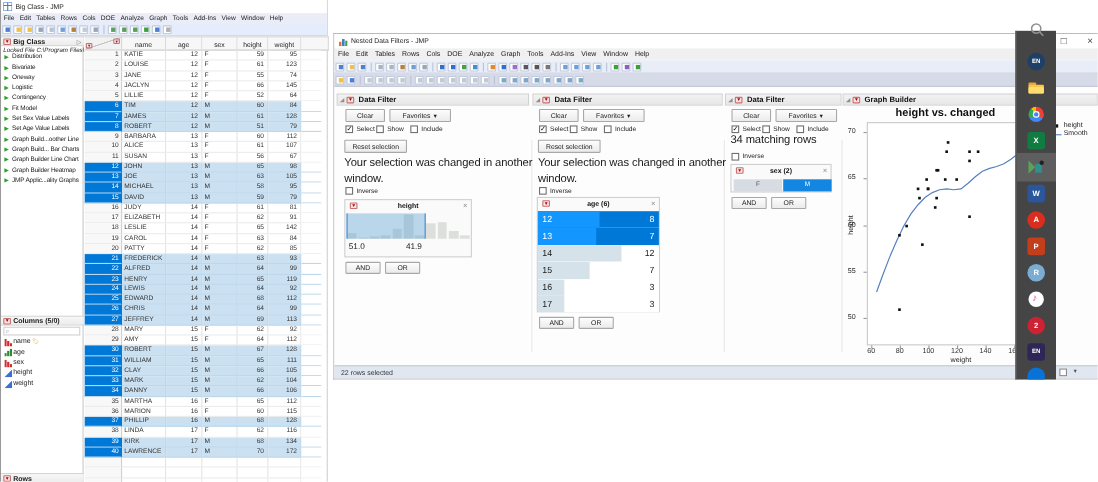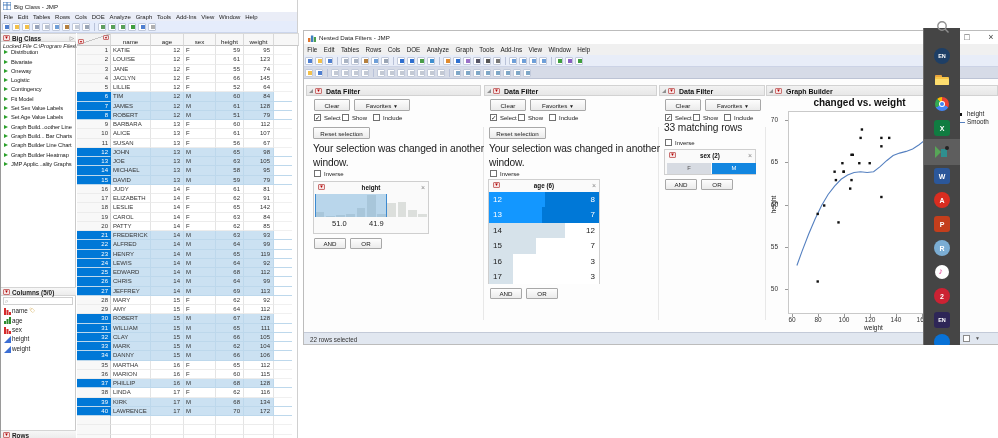--- a/index.html
+++ b/index.html
@@ -915,21 +915,21 @@
           <div class="bar" style="left: 31.3182px; width: 8.77273px; height: 2.76px;"></div>
           <div class="bar" style="left: 41.5909px; width: 8.77273px; height: 9.2px;"></div>
           <div class="bar" style="left: 51.8636px; width: 8.77273px; height: 21.85px;"></div>
           <div class="bar" style="left: 62.1364px; width: 8.77273px; height: 3.22px;"></div>
           <div class="bar" style="left: 72.4091px; width: 8.77273px; height: 14.26px;"></div>
           <div class="bar" style="left: 82.6818px; width: 8.77273px; height: 15.18px;"></div>
           <div class="bar" style="left: 92.9545px; width: 8.77273px; height: 6.9px;"></div>
           <div class="bar" style="left: 103.227px; width: 8.77273px; height: 3.45px;"></div>
           <div class="selrect" style="left: 0px; width: 71.9091px;"></div>
         </div>
-      <span class="hist-lbl" style="left:18px;top:37px">51.0</span>
+      <span class="hist-lbl" style="left:3px;top:37px">51.0</span>
       <span class="hist-lbl" style="left:55px;top:37px">41.9</span>
     </div>
     <div class="btn" style="left:10px;top:207px;width:32px;height:11px;line-height:10px">AND</div>
     <div class="btn" style="left:46px;top:207px;width:32px;height:11px;line-height:10px">OR</div>
 
     <div class="panel-head" style="left:180px;top:54px;width:173px">
       <span class="collapse"></span>
       <span class="redbtn" style="left:8px;top:1.6px">▼</span>
       <span class="ph-lbl">Data Filter</span>
     </div>
@@ -993,21 +993,21 @@
       <span class="ph-lbl">Data Filter</span>
     </div>
     <div class="btn" style="left:361px;top:68px;width:36px;height:12px;line-height:11px">Clear</div>
     <div class="btn" style="left:401px;top:68px;width:56px;height:12px;line-height:11px"><span>Favorites</span> <span style="font-size:5px">▼</span></div>
     <span class="chk" style="left:361px;top:83px">✓</span>
     <span class="chk-lbl" style="left:371px;top:84px">Select</span>
     <span class="chk" style="left:389px;top:83px"></span>
     <span class="chk-lbl" style="left:399px;top:84px">Show</span>
     <span class="chk" style="left:420px;top:83px"></span>
     <span class="chk-lbl" style="left:430px;top:84px">Include</span>
-    <div class="bigmsg" style="left:360px;top:90px;width:110px">33 matching rows</div>
+    <div class="bigmsg" style="left:360px;top:90px;width:110px">34 matching rows</div>
     <span class="chk" style="left:361px;top:108px"></span>
     <span class="chk-lbl" style="left:371px;top:109px">Inverse</span>
     <div class="fbox" style="left:360px;top:118px;width:92px;height:26px">
       <div class="fbox-head">
         <span class="redbtn" style="left:4px;top:2px">▼</span>
         <span class="fbox-title">sex (2)</span>
         <span class="fbox-x">×</span>
       </div>
       <div class="abs" style="left:2px;top:13px;right:2px;height:11px" id="sexBtns">
           <div class="sexbtn" style="left: 0px; width: 44px; background: rgb(215, 219, 226); color: rgb(85, 85, 85);">F</div>
@@ -1015,21 +1015,21 @@
         </div>
     </div>
     <div class="btn" style="left:361px;top:148px;width:32px;height:11px;line-height:10px">AND</div>
     <div class="btn" style="left:397px;top:148px;width:32px;height:11px;line-height:10px">OR</div>
 
     <div class="panel-head" style="left:462px;top:54px;right:0">
       <span class="collapse"></span>
       <span class="redbtn" style="left:8px;top:1.6px">▼</span>
       <span class="ph-lbl">Graph Builder</span>
     </div>
-    <div class="gtitle" style="left:470px;top:66px;width:171px">changed vs. weight</div>
+    <div class="gtitle" style="left:470px;top:66px;width:171px">height vs. changed</div>
     <div class="plot" id="plotArea"><svg width="171" height="203">
           <path d="M7.9,153.5 L13.1,139.1 L19.6,122.2 L26.1,107.0 L32.6,93.5 L39.1,82.5 L45.6,74.1 L52.1,67.3 L58.6,63.1 L65.1,60.5 L71.6,59.7 L78.1,60.5 L84.6,59.7 L91.1,54.6 L97.6,48.7 L104.1,43.6 L110.6,41.1 L117.1,39.4 L123.6,36.9 L130.1,32.7 L136.6,27.6 L143.1,22.5" fill="none" stroke="#5580c0" stroke-width="1.1"></path>
           <rect x="34.0" y="92.3" width="2.4" height="2.4" fill="#111"></rect>
           <rect x="91.2" y="83.8" width="2.4" height="2.4" fill="#111"></rect>
           <rect x="27.5" y="168.3" width="2.4" height="2.4" fill="#111"></rect>
           <rect x="52.2" y="50.0" width="2.4" height="2.4" fill="#111"></rect>
           <rect x="61.3" y="66.9" width="2.4" height="2.4" fill="#111"></rect>
           <rect x="48.3" y="109.2" width="2.4" height="2.4" fill="#111"></rect>
           <rect x="27.5" y="100.7" width="2.4" height="2.4" fill="#111"></rect>
           <rect x="45.7" y="66.9" width="2.4" height="2.4" fill="#111"></rect>

